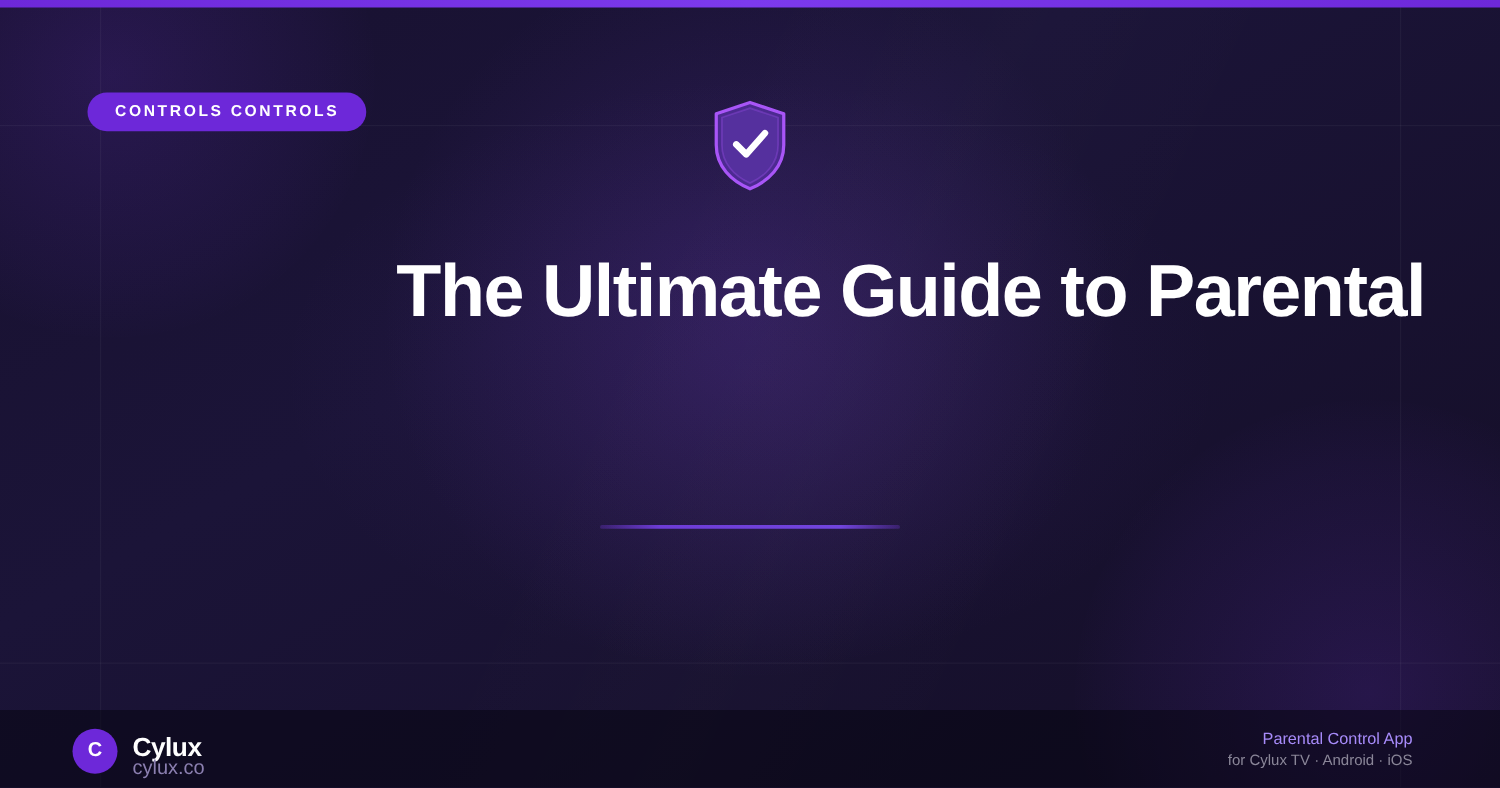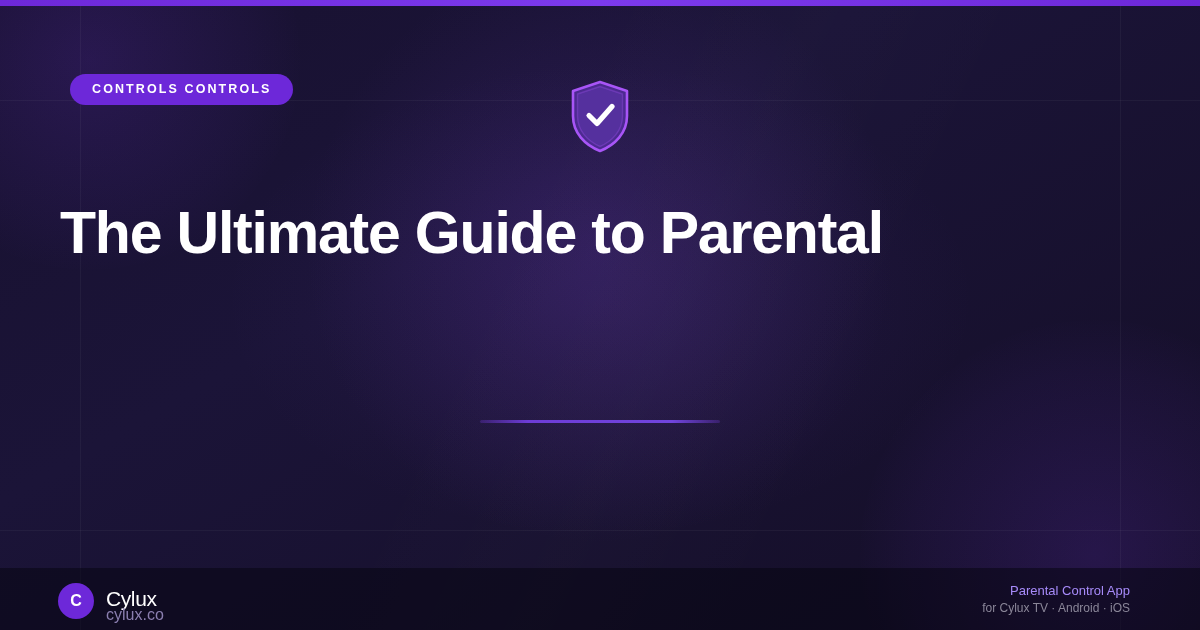--- a/index.html
+++ b/index.html
@@ -101,21 +101,21 @@
     height: 74px;
     z-index: 5;
   }
   .shield-wrap svg { display: block; width: 62px; height: 74px; }
 
   
   .headline {
     position: absolute;
     left: 0; right: 0;
     top: 196px;
-    text-align: left;
+    text-align: right;
     z-index: 5;
     padding: 0 60px;
   }
   .headline-line {
     color: #ffffff;
     font-size: 59px;
     font-weight: bold;
     line-height: 75px;
     letter-spacing: -1.2px;
     white-space: nowrap;
@@ -167,21 +167,21 @@
     font-size: 16px;
     font-weight: bold;
     line-height: 1;
   }
   .brand-text { position: relative; height: 36px; }
   .brand-name {
     position: absolute;
     left: 0; top: 5px;
     color: #ffffff;
     font-size: 21px;
-    font-weight: normal;
+    font-weight: bold;
     letter-spacing: -0.4px;
     line-height: 1;
     white-space: nowrap;
   }
   .brand-url {
     position: absolute;
     left: 0; top: 24px;
     color: #8b7fb0;
     font-size: 16px;
     line-height: 1;

